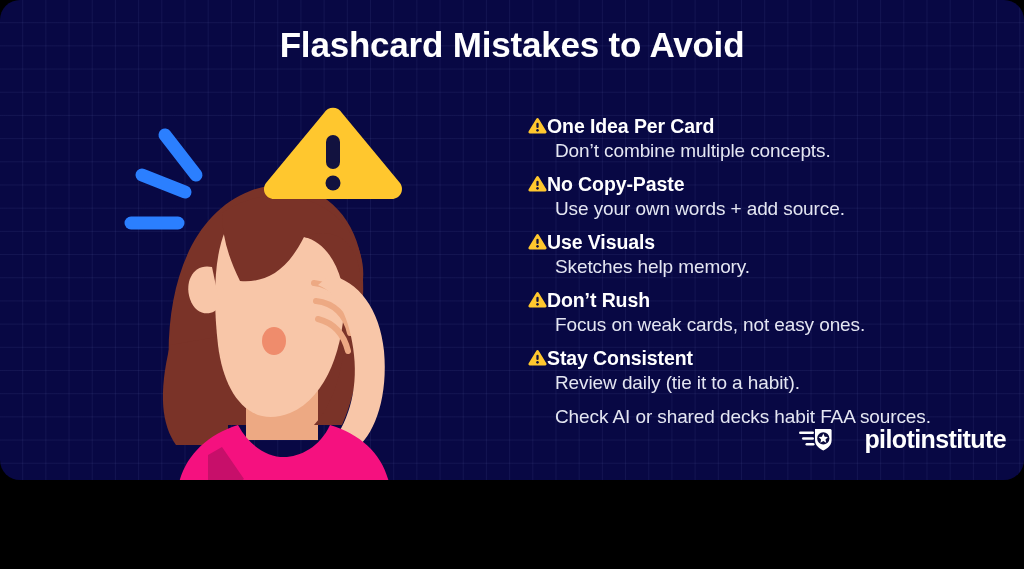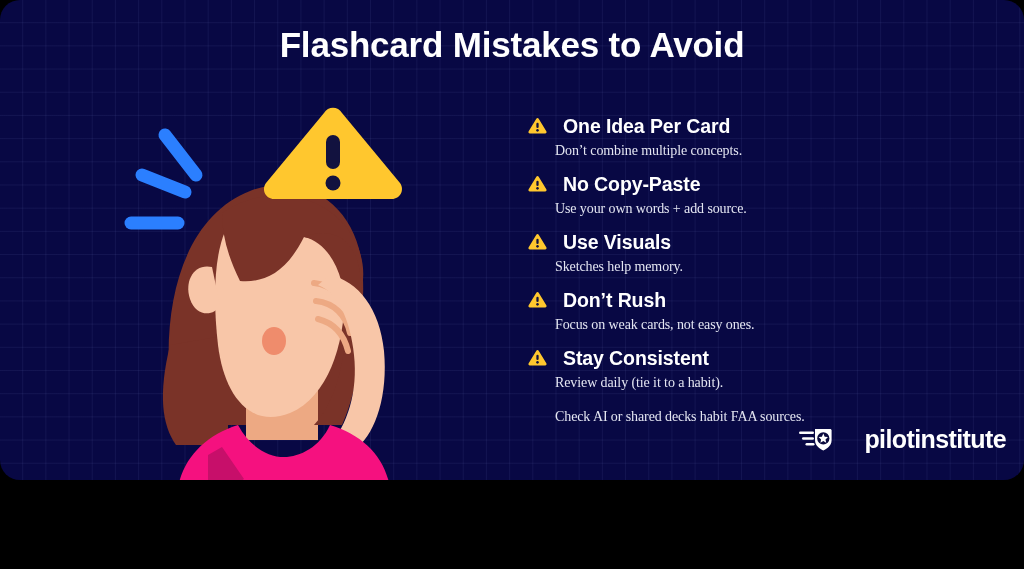--- a/index.html
+++ b/index.html
@@ -60,43 +60,42 @@
     top: 114px;
     width: 460px;
   }
   .item {
     position: relative;
     margin-bottom: 9px;
   }
   .item-head {
     display: flex;
     align-items: flex-start;
-    gap: 16px;
+    gap: 0;
   }
   .tri-bullet {
     flex: 0 0 auto;
     width: 19px;
     height: 18px;
     margin-top: 3px;
   }
   .item-title {
     font-size: 19.5px;
     font-weight: bold;
     color: #ffffff;
     line-height: 24px;
     letter-spacing: -0.1px;
   }
   .item-desc {
     margin-left: 27px;
-    font-size: 14px;
+    font-size: 19px;
     font-weight: normal;
     color: #e4e6f2;
     line-height: 25px;
     letter-spacing: -0.1px;
-    font-family: Liberation Serif, serif;
   }
 
   
   #logo {
     position: absolute;
     right: 18px;
     bottom: 27px;
     display: flex;
     align-items: flex-start;
     gap: 21px;

